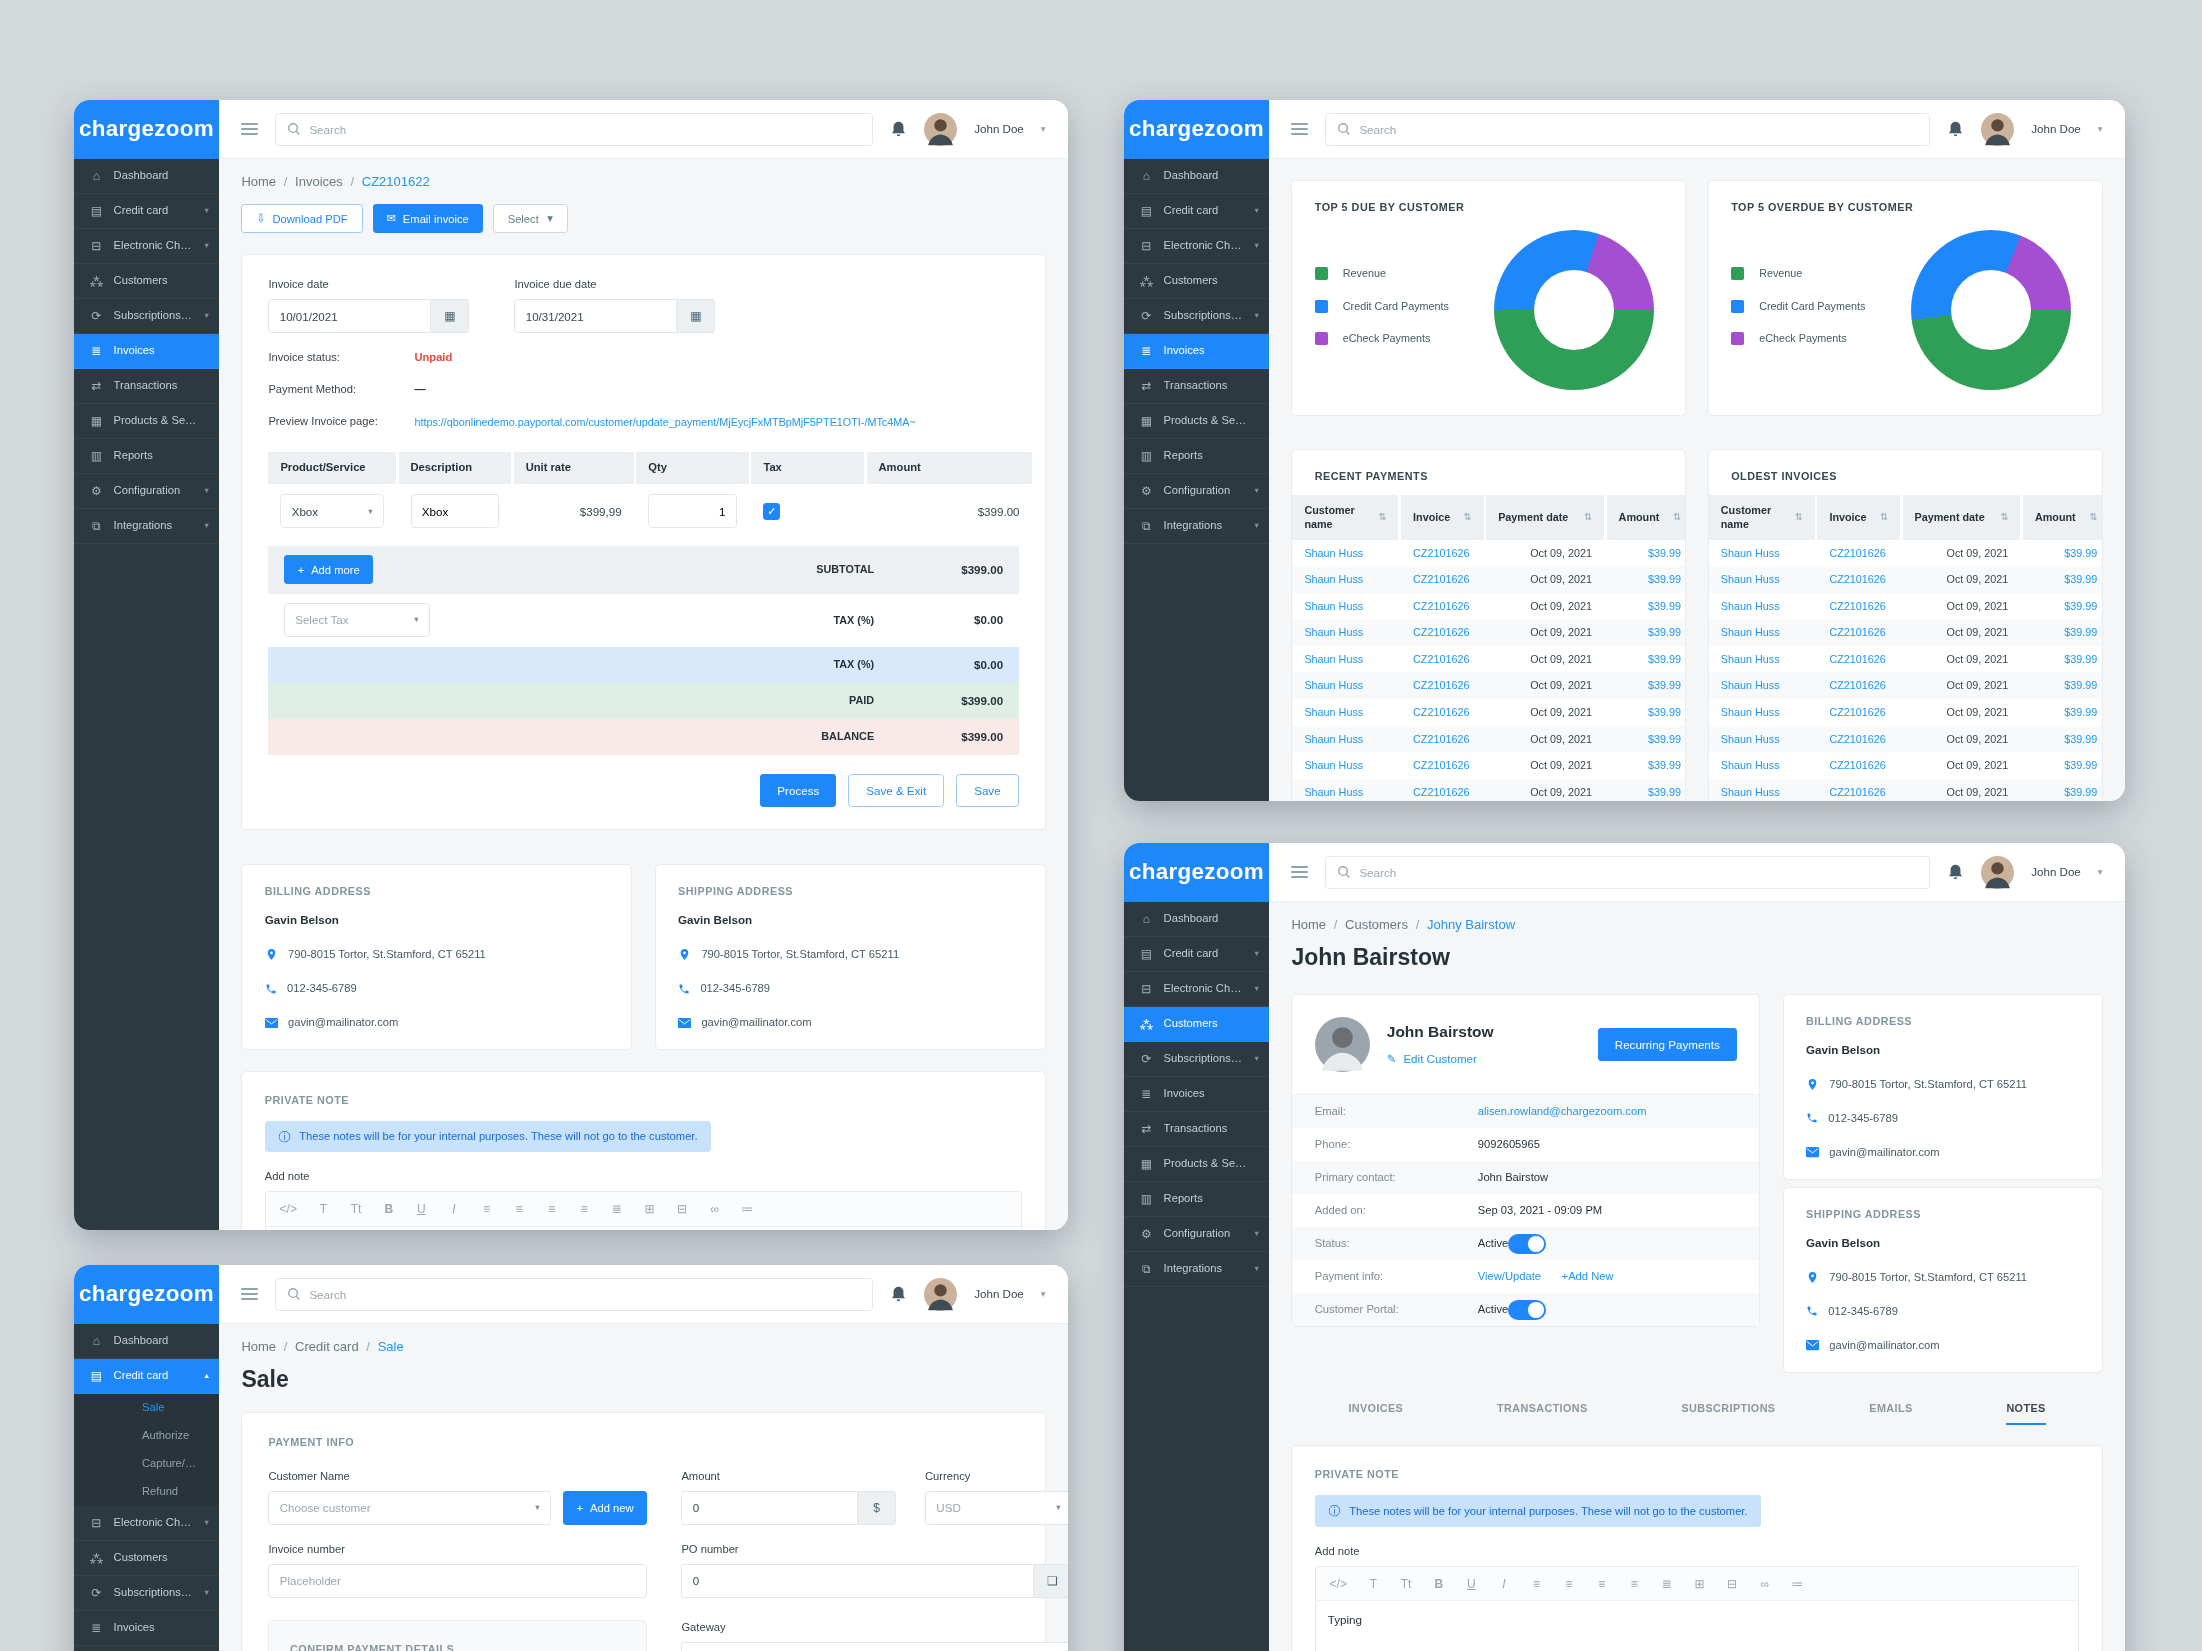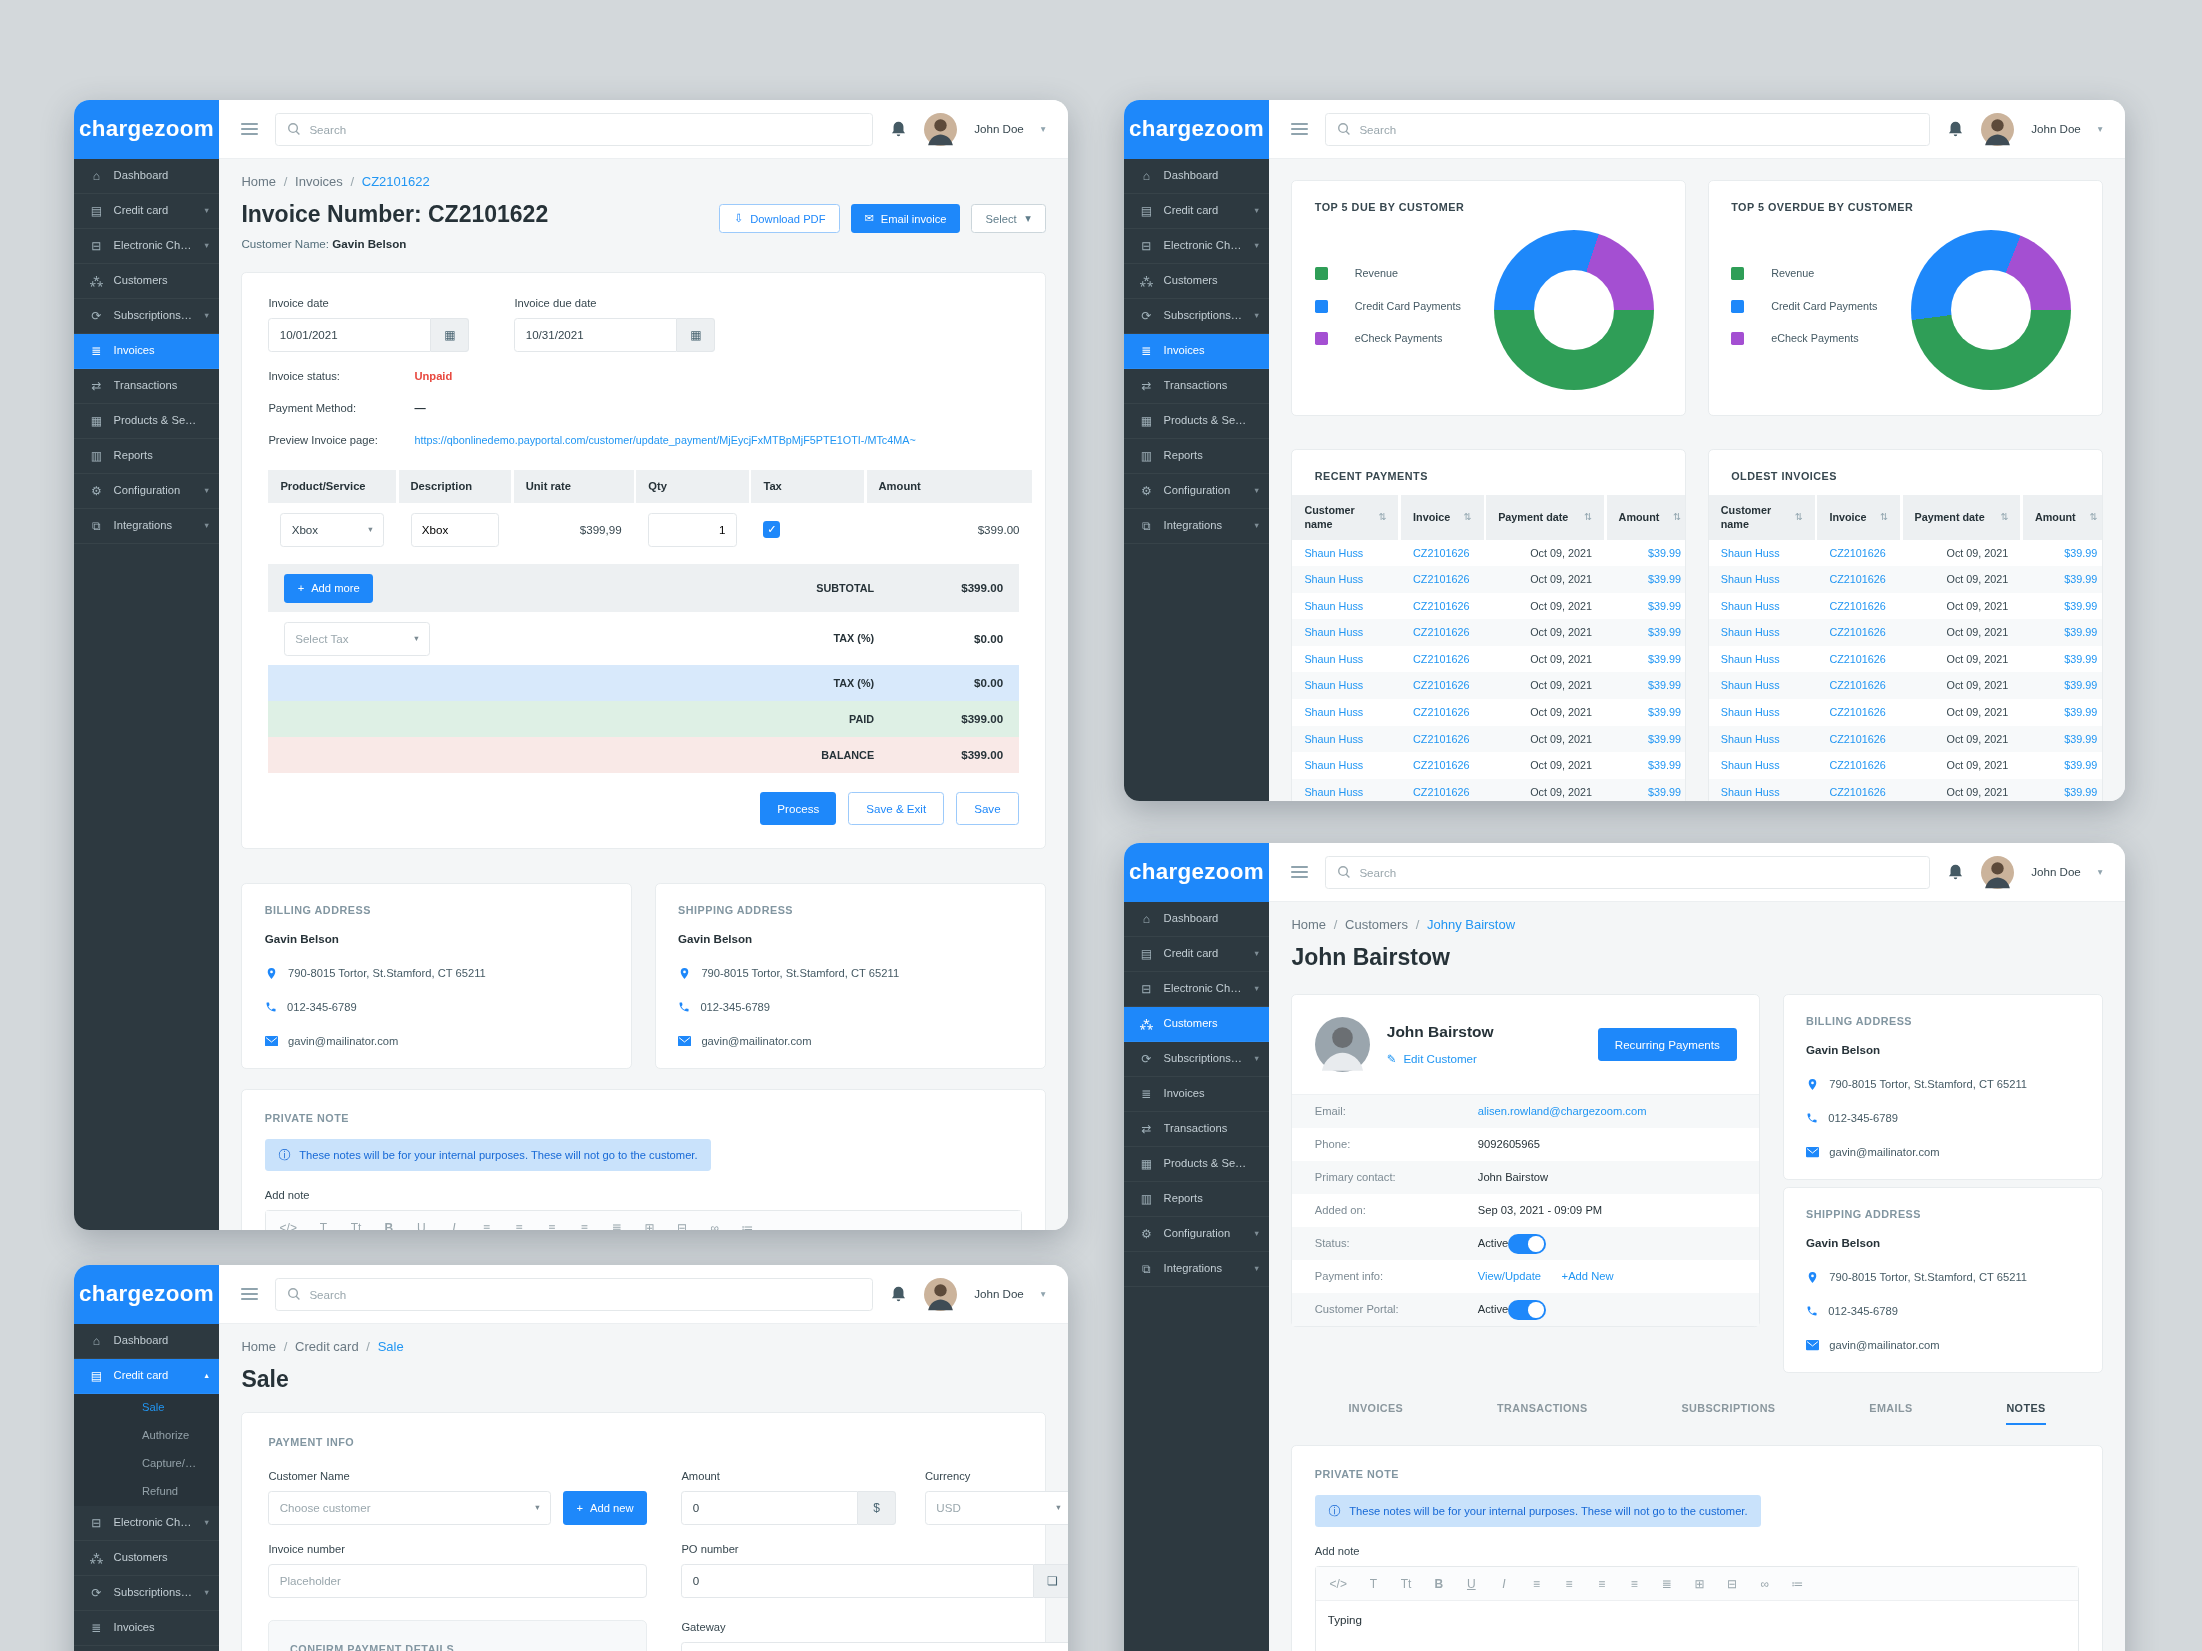--- a/index.html
+++ b/index.html
@@ -90,21 +90,21 @@
   .ed-bar span{cursor:pointer;min-width:12px;text-align:center}
   .ed-bar span.b{font-weight:bold}.ed-bar span.u{text-decoration:underline}.ed-bar span.i{font-style:italic}
   .ed-text{min-height:79px;padding:10.3px 12px;color:#263238;font-size:11.6px}
   .editor::after{content:"";position:absolute;right:3.4px;bottom:3.4px;width:8.6px;height:8.6px;background:linear-gradient(135deg,transparent 50%,#c4ccd1 50%,#c4ccd1 58%,transparent 58%,transparent 70%,#c4ccd1 70%,#c4ccd1 78%,transparent 78%)}
   .note-btns{display:flex;justify-content:flex-end;margin-top:19px}
   
   .charts{display:grid;grid-template-columns:1fr 1fr;gap:21.5px;margin-top:20.6px}
   .chart-card{padding:19px 22.4px;height:236px}
   .chart-body{display:flex;align-items:center}
   .legend{flex:1;display:flex;flex-direction:column;gap:18px;margin-top:8.6px}
-  .lg-item{display:flex;align-items:center;gap:27px;font-size:10.8px;color:#455a64}
+  .lg-item{display:flex;align-items:center;gap:15px;font-size:10.8px;color:#455a64}
   .sw{width:13px;height:13px;border-radius:1.7px;flex:0 0 13px}
   .donut{width:160px;height:160px;border-radius:50%;position:relative;margin:15.5px 8.6px 0 0;flex:0 0 160px}
   .donut::after{content:"";position:absolute;inset:40px;background:#fff;border-radius:50%}
   .dtables{display:grid;grid-template-columns:1fr 1fr;gap:21.5px;margin-top:33px}
   .dt-card{overflow:hidden}
   .dt-title{padding:19px 22.4px 12px}
   .dthead,.dtrow{display:grid;grid-template-columns:27% 21% 30% 22%;column-gap:2.6px}
   .dthead>div{background:#edf0f2;padding:7.7px 12px;font-weight:bold;font-size:10.8px;color:#263238;display:flex;align-items:center;justify-content:space-between}
   .dthead .sort{color:#90a4ae;font-size:9.5px;font-weight:normal}
   .dtrow>div{padding:6px 12px;font-size:10.8px;display:flex;align-items:center}
@@ -237,27 +237,20 @@
   <div class="content">
     <div class="crumbs">
 
     <span class="crumb">Home</span>
         <span class="crumb sep">/</span>
         <span class="crumb">Invoices</span>
         <span class="crumb sep">/</span>
         <span class="crumb active">CZ2101622</span>
       </div>
     <div class="title-row">
-      <div>
-        <h1>Invoice Number: CZ2101622</h1>
-        <div class="sub-line">
-          <span>Customer Name:</span>
-          <b>Gavin Belson</b>
-        </div>
-      </div>
       <div class="t-actions">
         <button class="btn btn-o">
           <span>⇩</span>
           <span>Download PDF</span>
         </button>
         <button class="btn">
           <span>✉</span>
           <span>Email invoice</span>
         </button>
         <button class="btn btn-sel">

